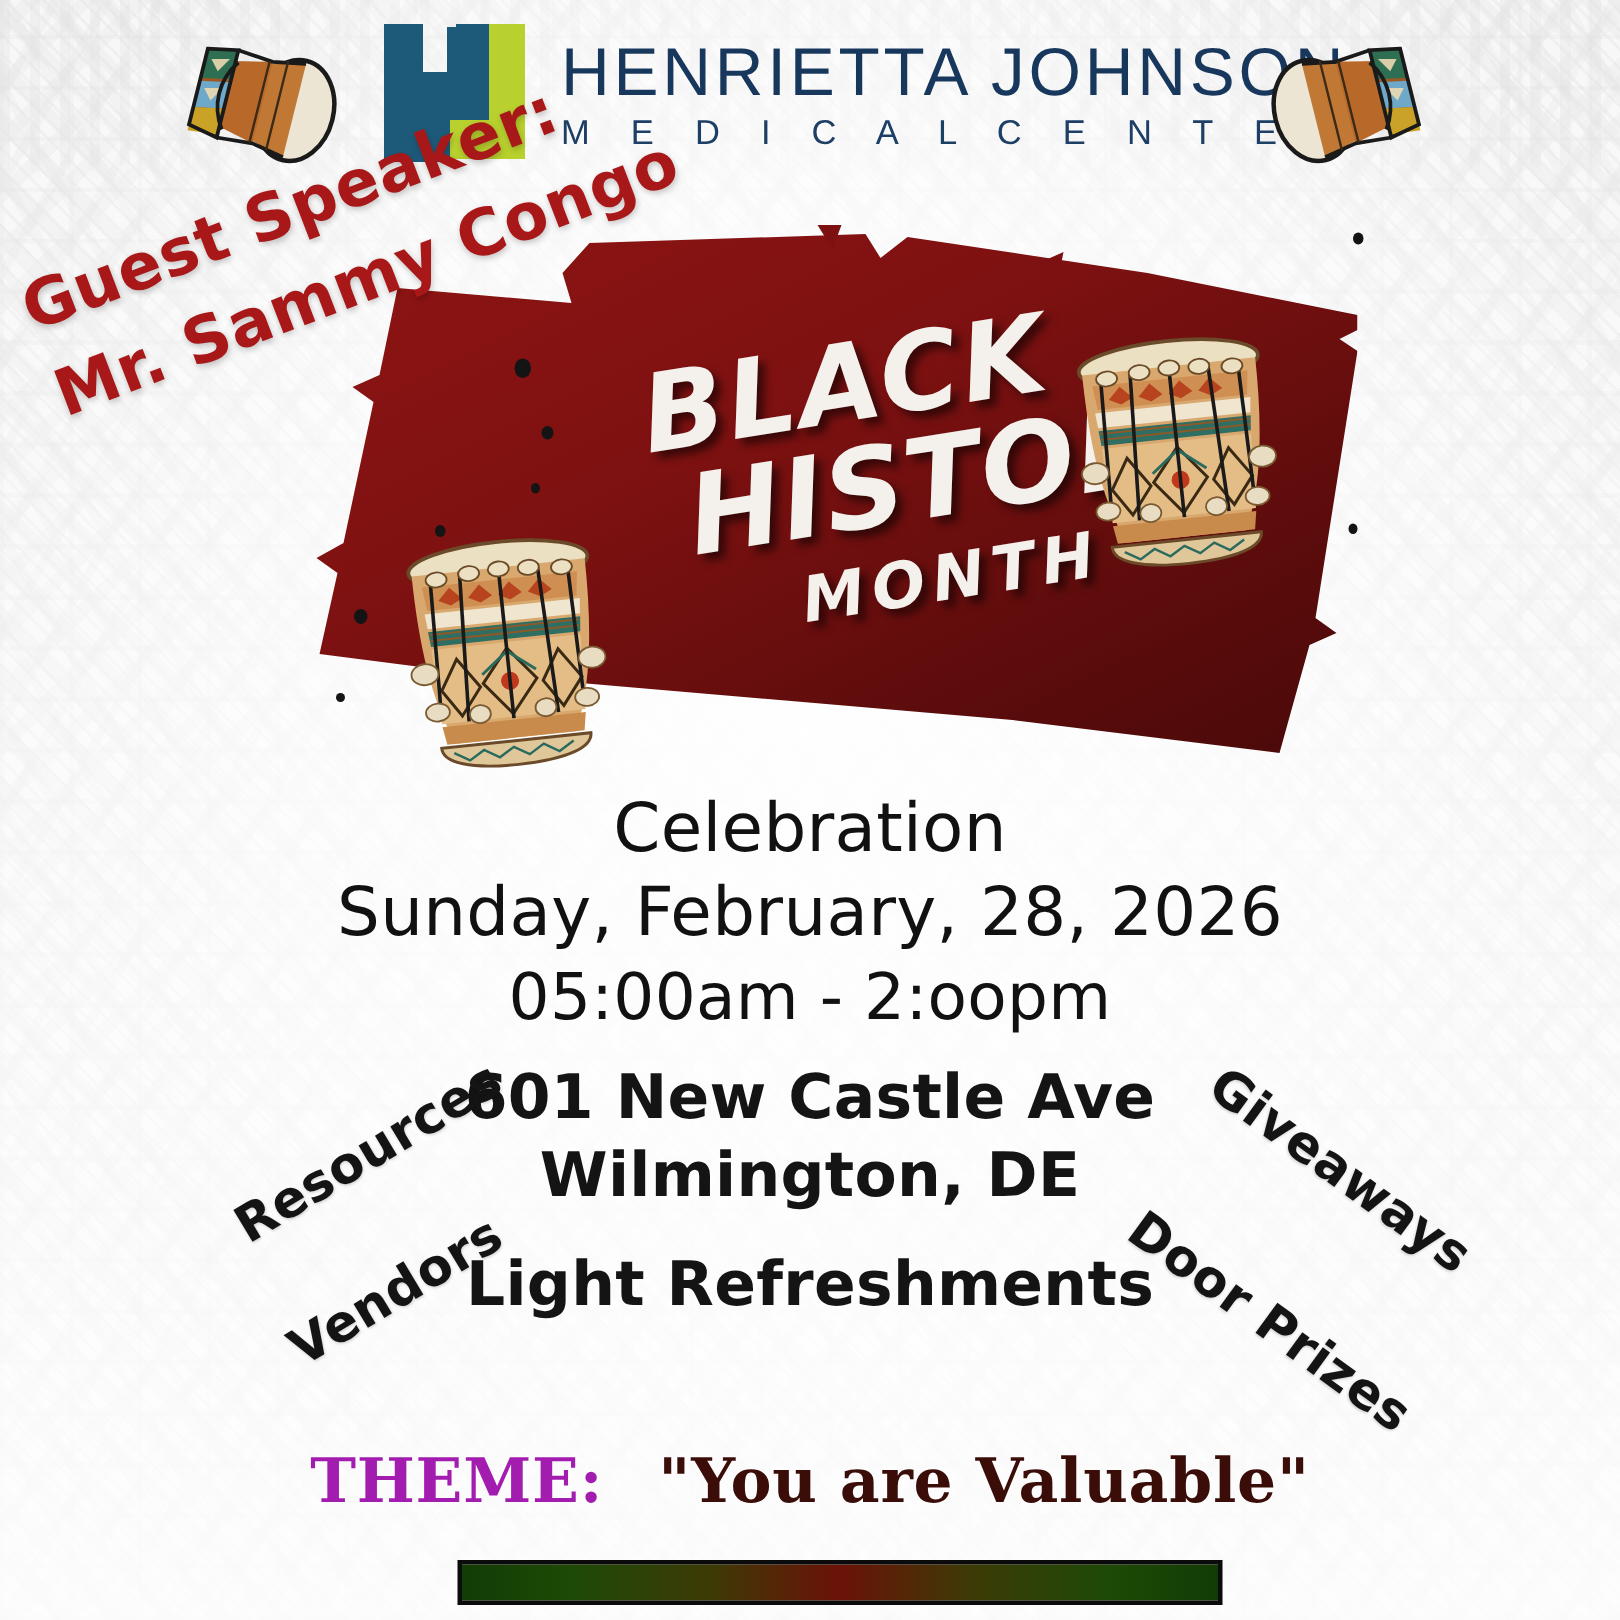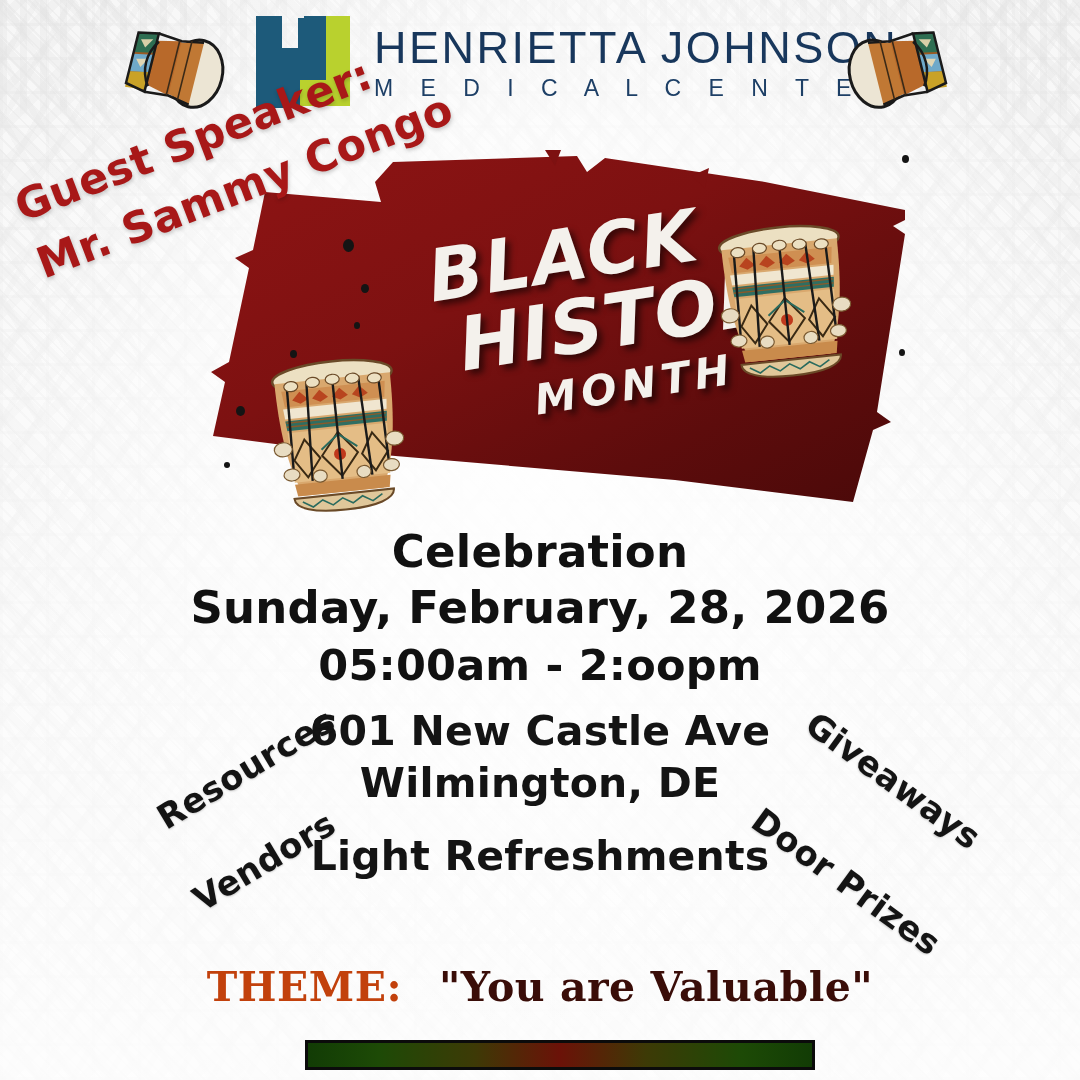--- a/index.html
+++ b/index.html
@@ -105,21 +105,21 @@
 
   .drum-big{position:absolute;width:160px;height:165px;}
   .drum-left{left:258px;top:352px;transform:rotate(-6deg);}
   .drum-right{left:705px;top:218px;transform:rotate(-6deg);}
 
   .splat{position:absolute;background:#141414;border-radius:50%;}
 
   
   .event-block{
     position:absolute;left:0;top:528px;width:1080px;text-align:center;
-    font-family:"DejaVu Sans", sans-serif;font-weight:700;color:#111111;
+    font-family:"DejaVu Sans", sans-serif;font-weight:400;color:#111111;
   }
   .ev-celebration{font-size:45px;line-height:1.08;letter-spacing:.2px;}
   .ev-date{font-size:45px;line-height:1.22;letter-spacing:.2px;margin-top:4px;}
   .ev-time{font-size:43px;line-height:1.22;letter-spacing:.2px;margin-top:4px;}
 
   .address-block{
     position:absolute;left:0;top:705px;width:1080px;text-align:center;
     font-family:"DejaVu Sans", sans-serif;font-weight:700;color:#141414;
   }
   .ad-line{font-size:41px;line-height:1.28;letter-spacing:.2px;}
@@ -140,21 +140,21 @@
   .tag-vendors{left:196px;top:882px;transform:rotate(-31deg);transform-origin:left center;}
   .tag-giveaways{left:810px;top:700px;transform:rotate(36deg);transform-origin:left center;}
   .tag-doorprizes{left:756px;top:796px;transform:rotate(36deg);transform-origin:left center;}
 
   
   .theme-row{
     position:absolute;left:0;top:963px;width:1080px;text-align:center;
     font-family:"DejaVu Serif", serif;font-weight:700;
     font-size:41px;letter-spacing:.5px;white-space:nowrap;
   }
-  .theme-label{color:#c2410c;}
+  .theme-label{color:#a21caf;}
   .theme-quote{color:#3a0d08;margin-left:22px;}
 
   
   .bottom-bar{
     position:absolute;left:305px;top:1040px;width:510px;height:30px;
     border:3px solid #0b0b0b;box-sizing:border-box;
     background:linear-gradient(90deg,#123c05 0%,#1d4a06 14%,#3d3a06 33%,#6b1208 50%,#3d3a06 67%,#1d4a06 86%,#123c05 100%);
   }
 </style>
 </head>

